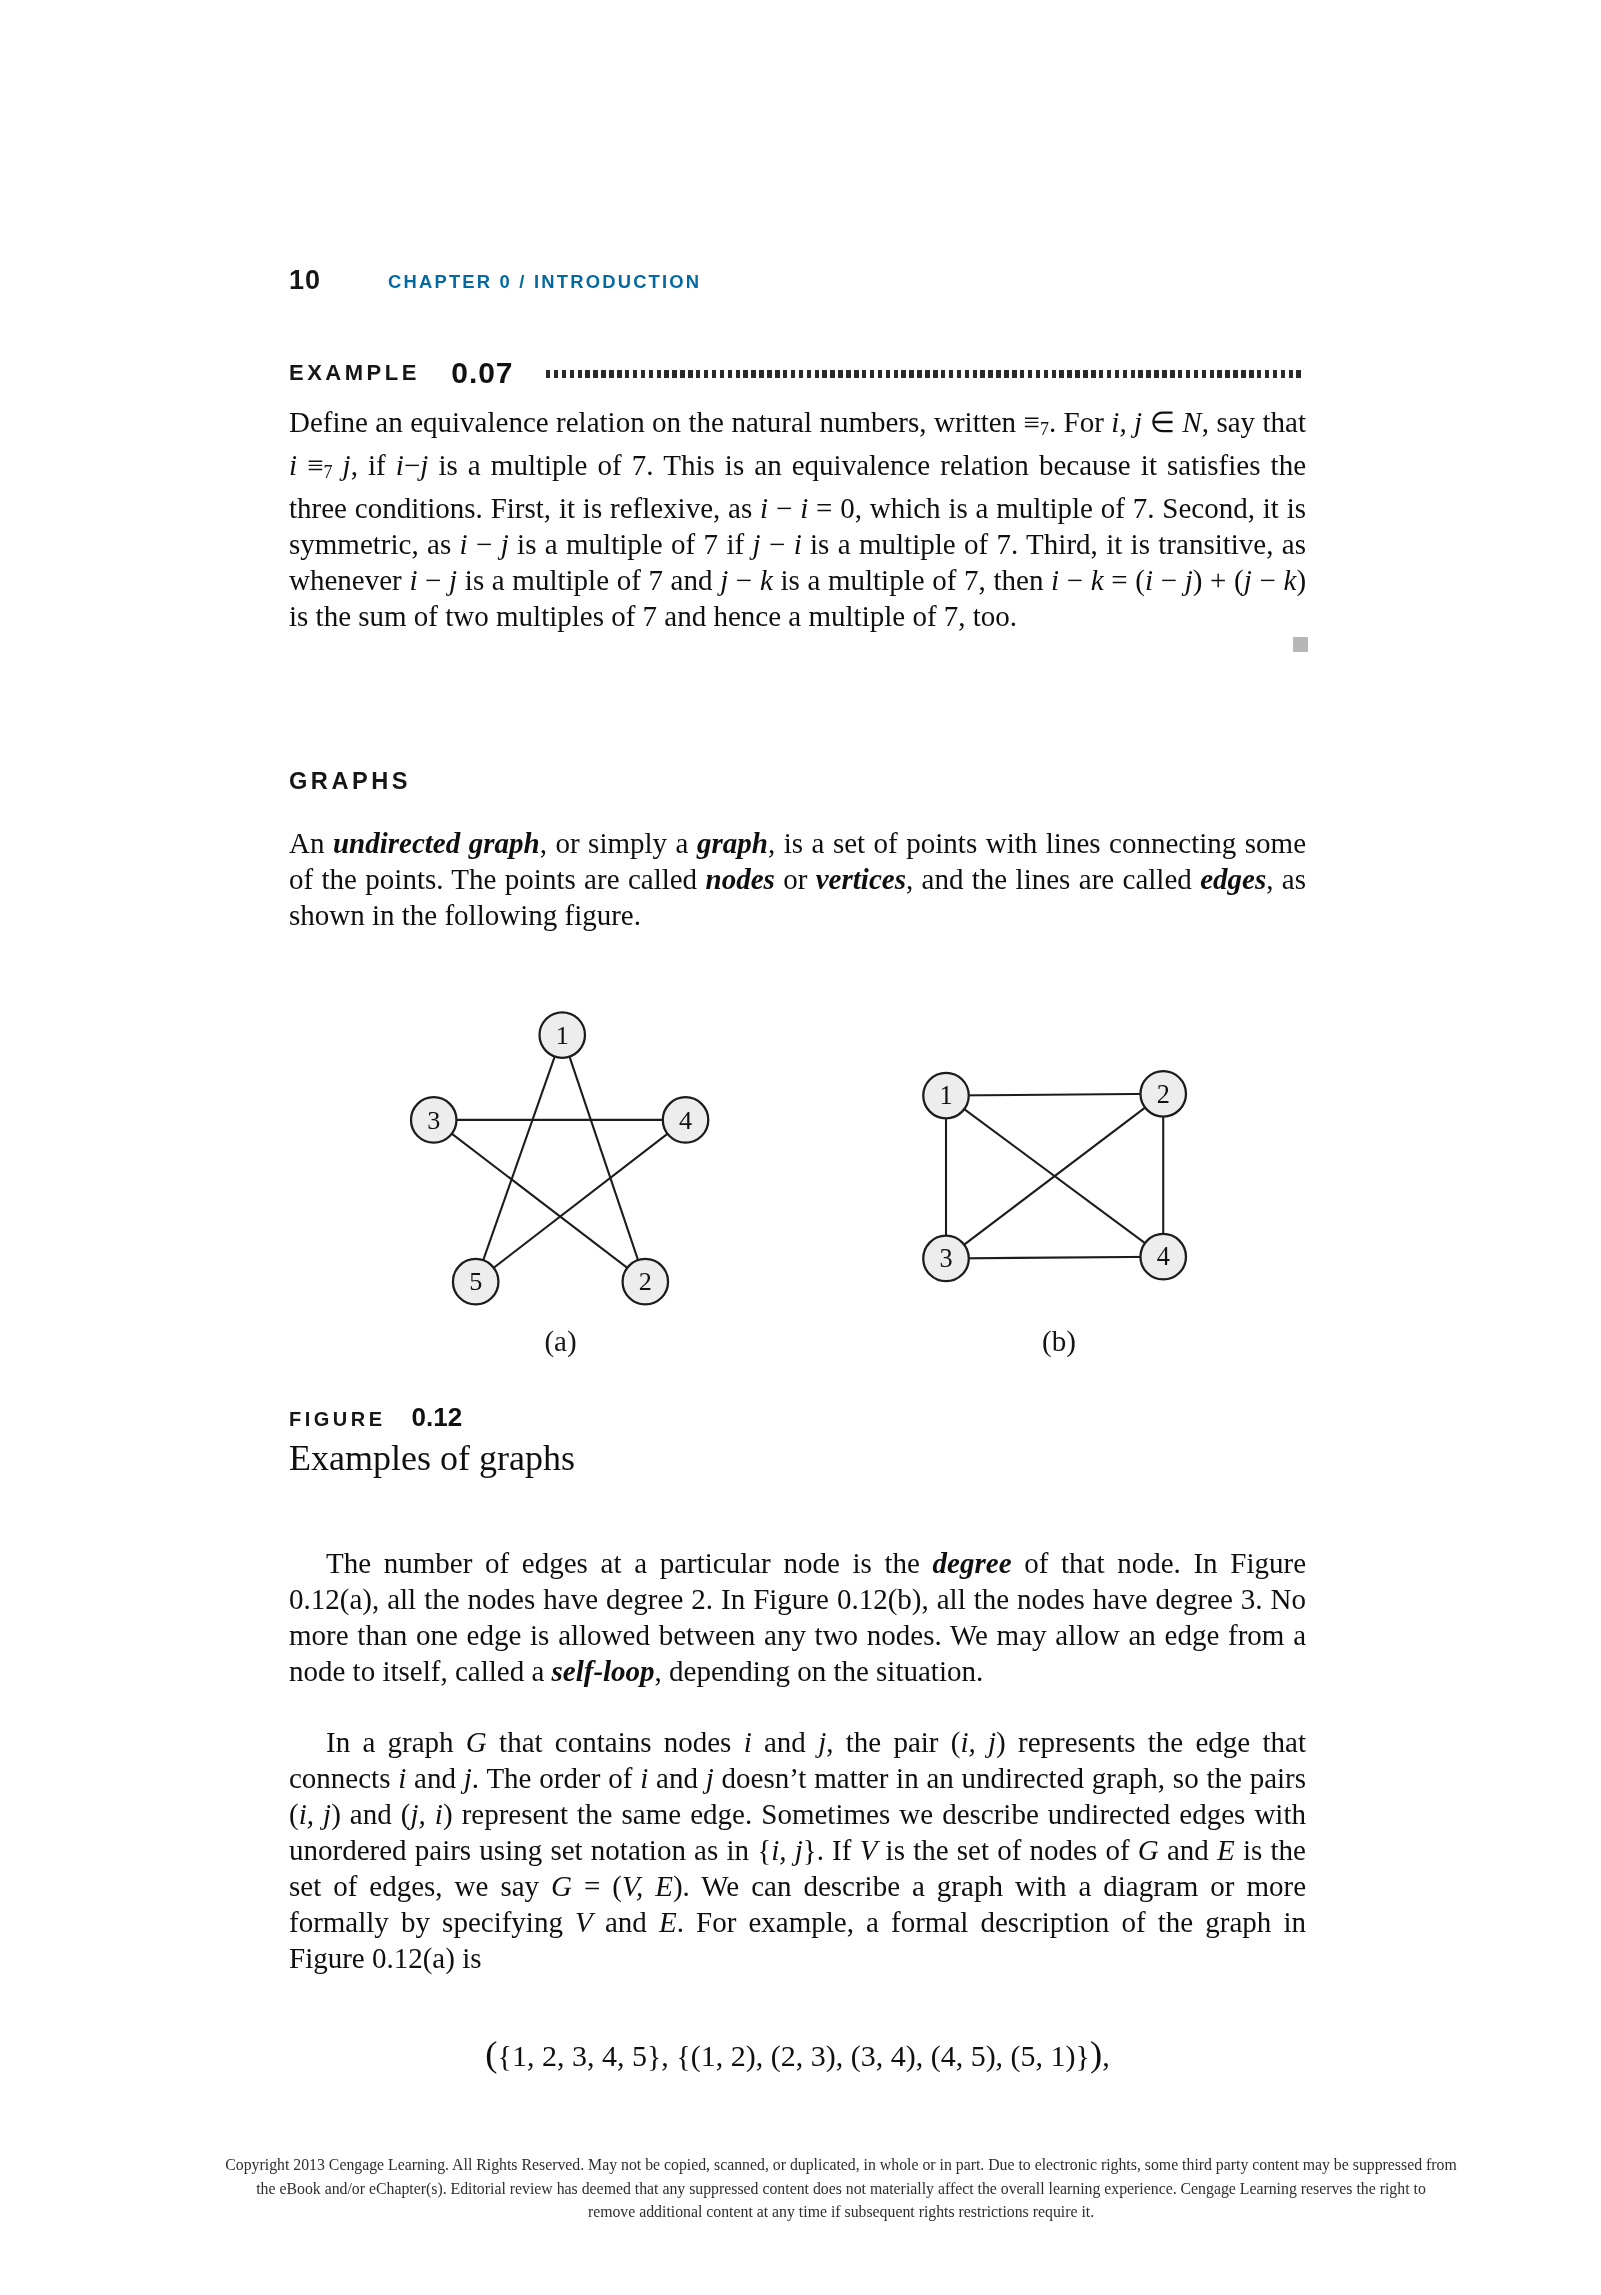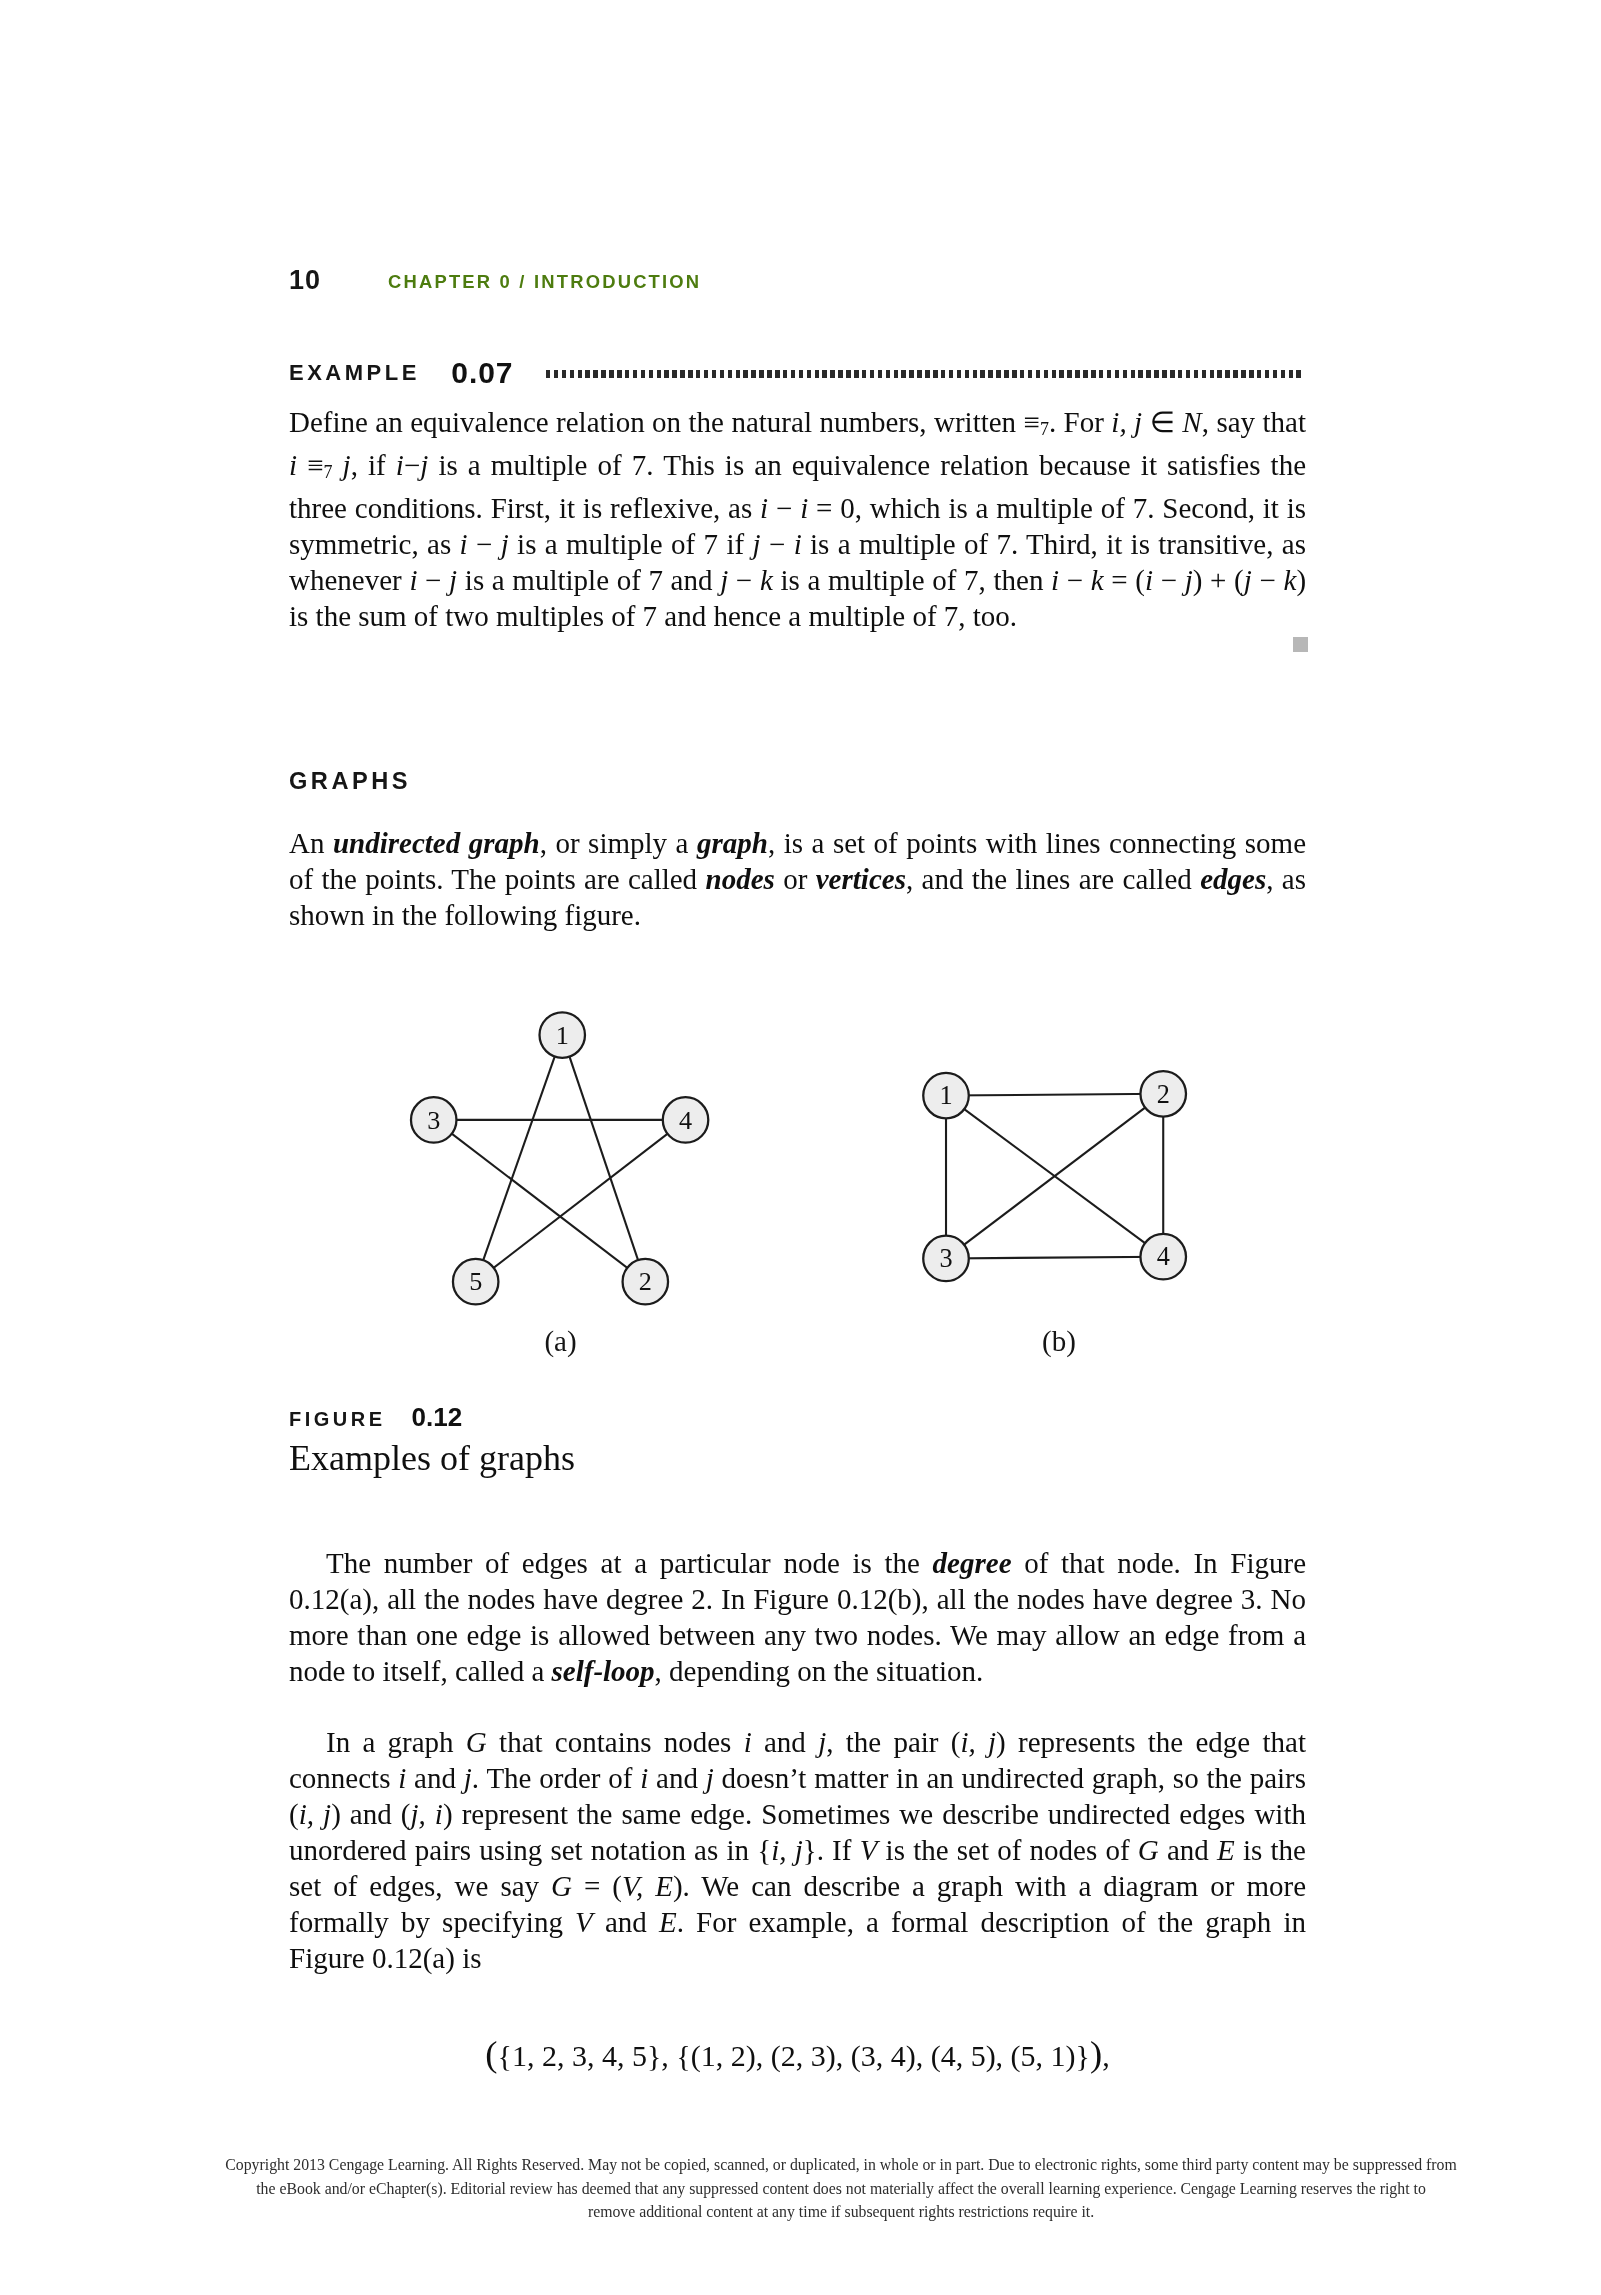--- a/index.html
+++ b/index.html
@@ -15,21 +15,21 @@
   .abs{position:absolute;}
   
   .page-num{
     left:289px;top:265px;
     font-family:"Liberation Sans", sans-serif;
     font-weight:700;font-size:27px;letter-spacing:0.9px;color:#161616;
   }
   .chapter{
     left:388px;top:271px;
     font-family:"Liberation Sans", sans-serif;
-    font-weight:700;font-size:18.4px;letter-spacing:2.2px;color:#4d7c0f;
+    font-weight:700;font-size:18.4px;letter-spacing:2.2px;color:#0369a1;
   }
   
   .example-head{
     left:289px;top:354px;width:1015px;height:37px;
     display:flex;align-items:center;
   }
   .h-label{
     font-family:"Liberation Sans", sans-serif;
     font-weight:700;font-size:22px;letter-spacing:3.5px;color:#161616;
     flex:0 0 auto;

